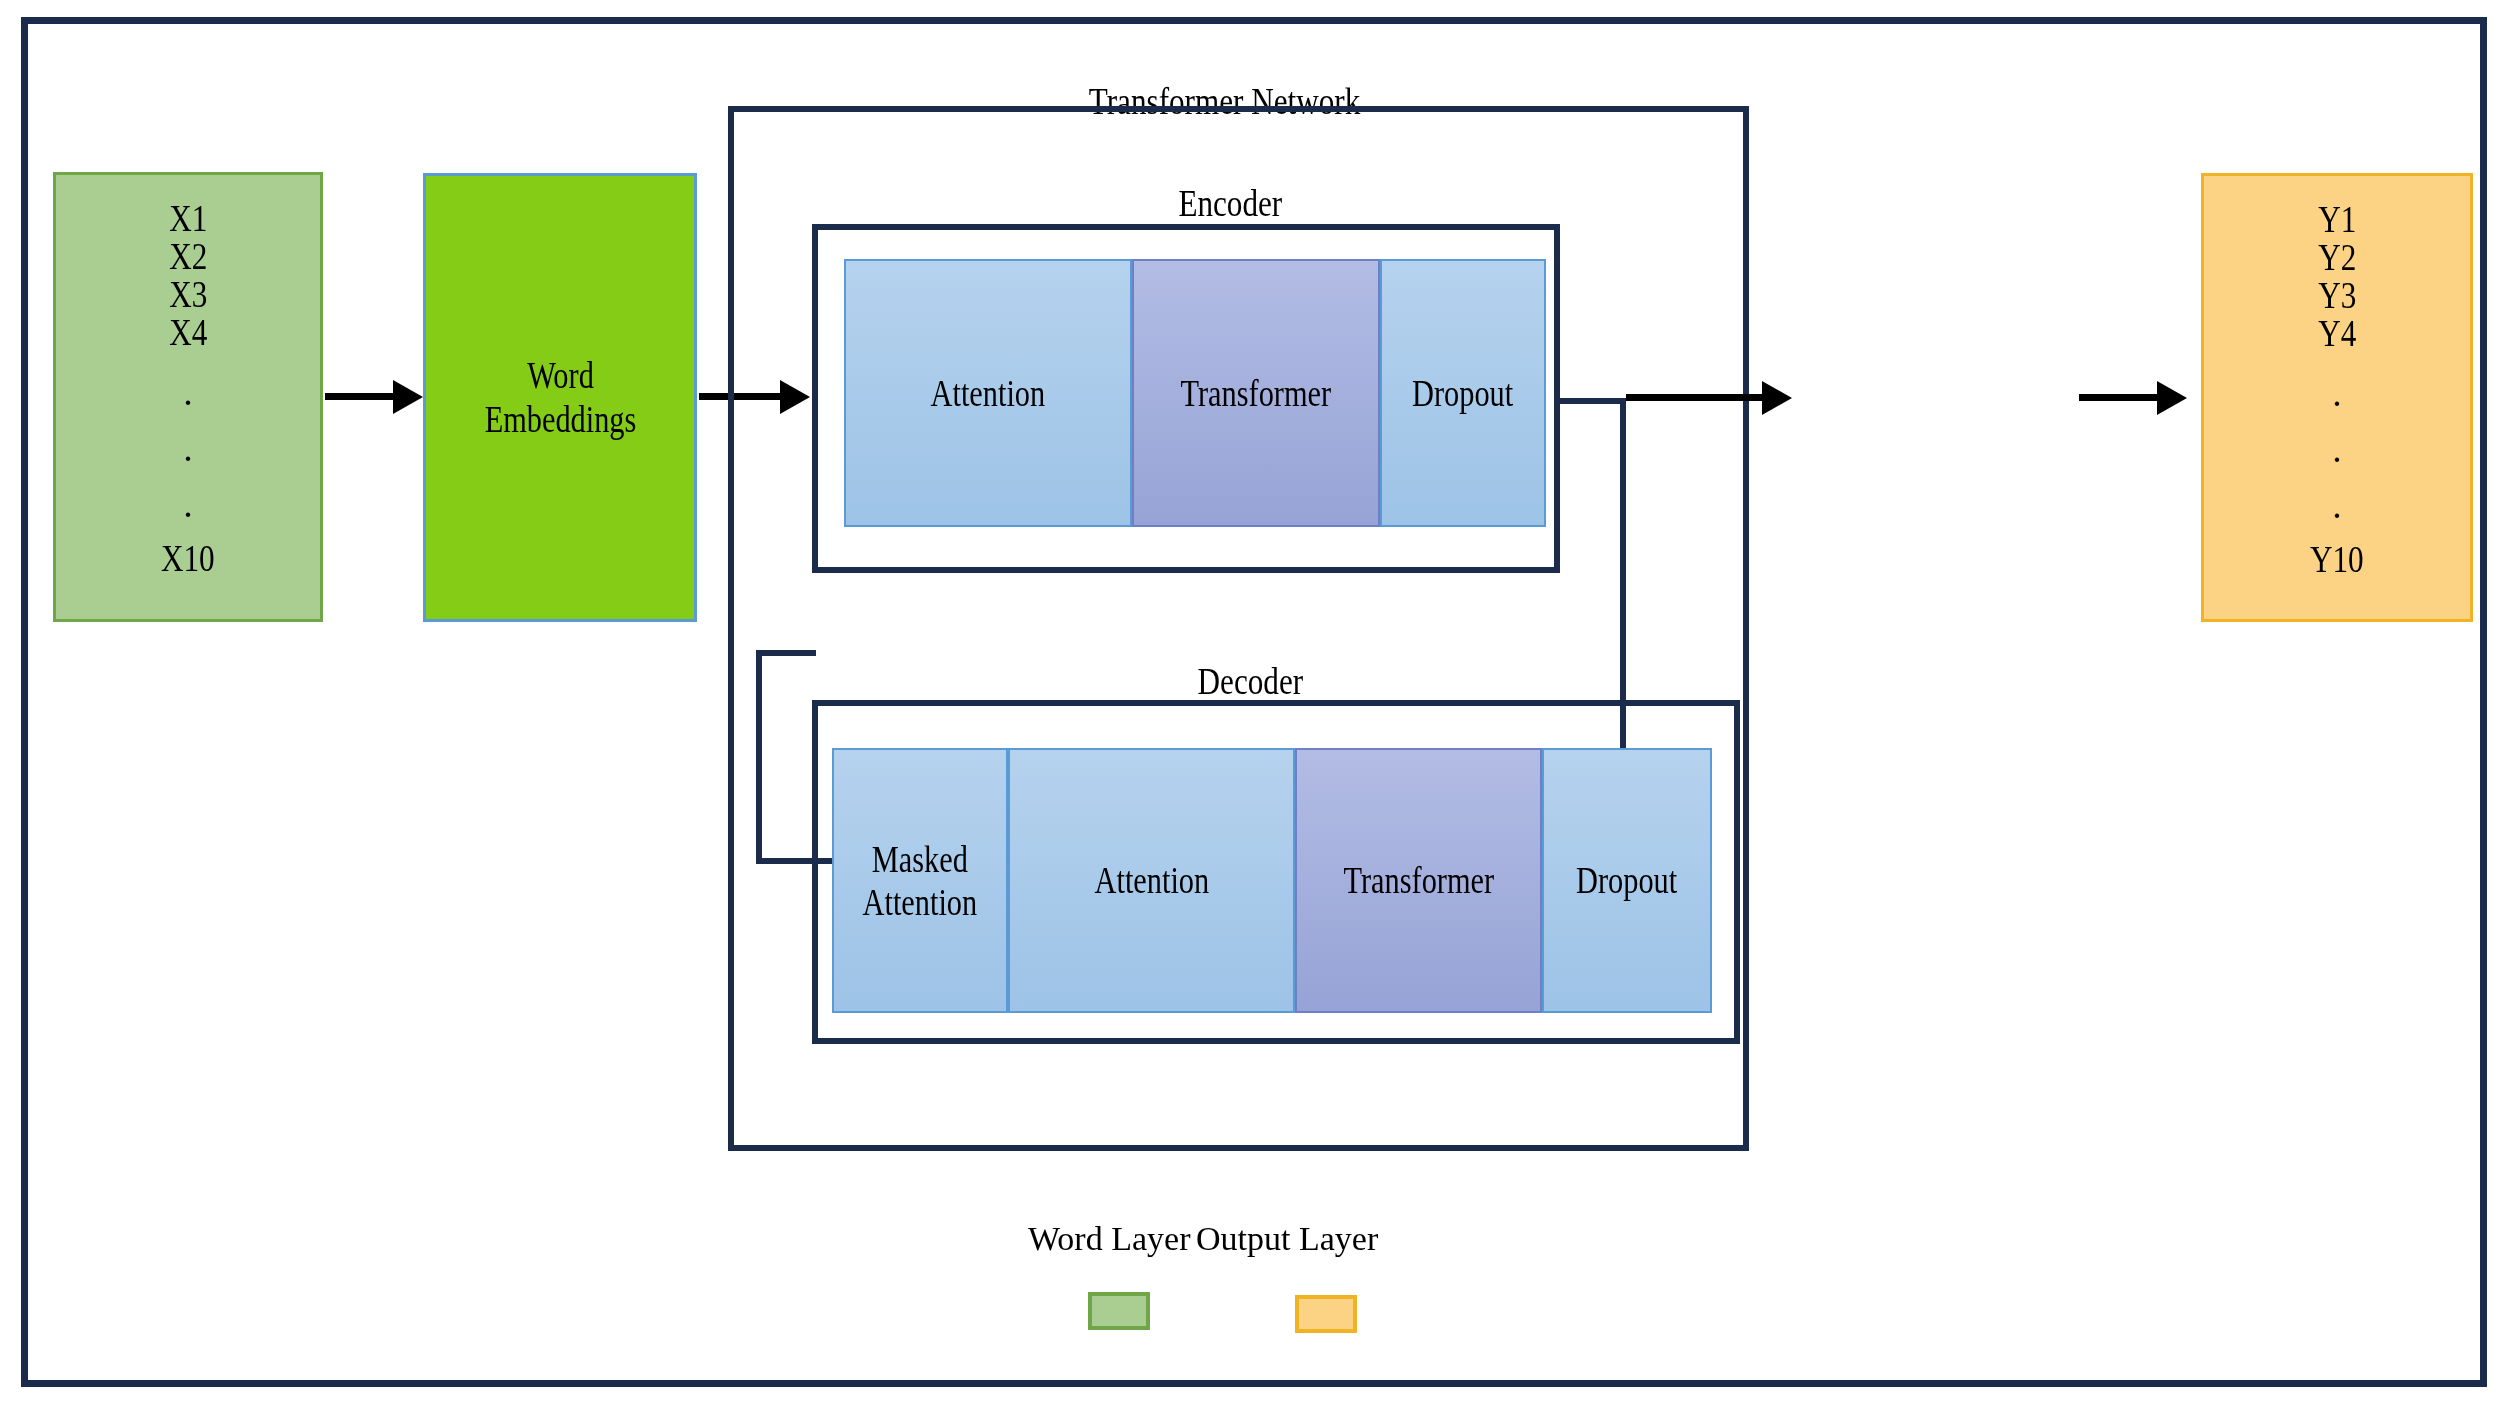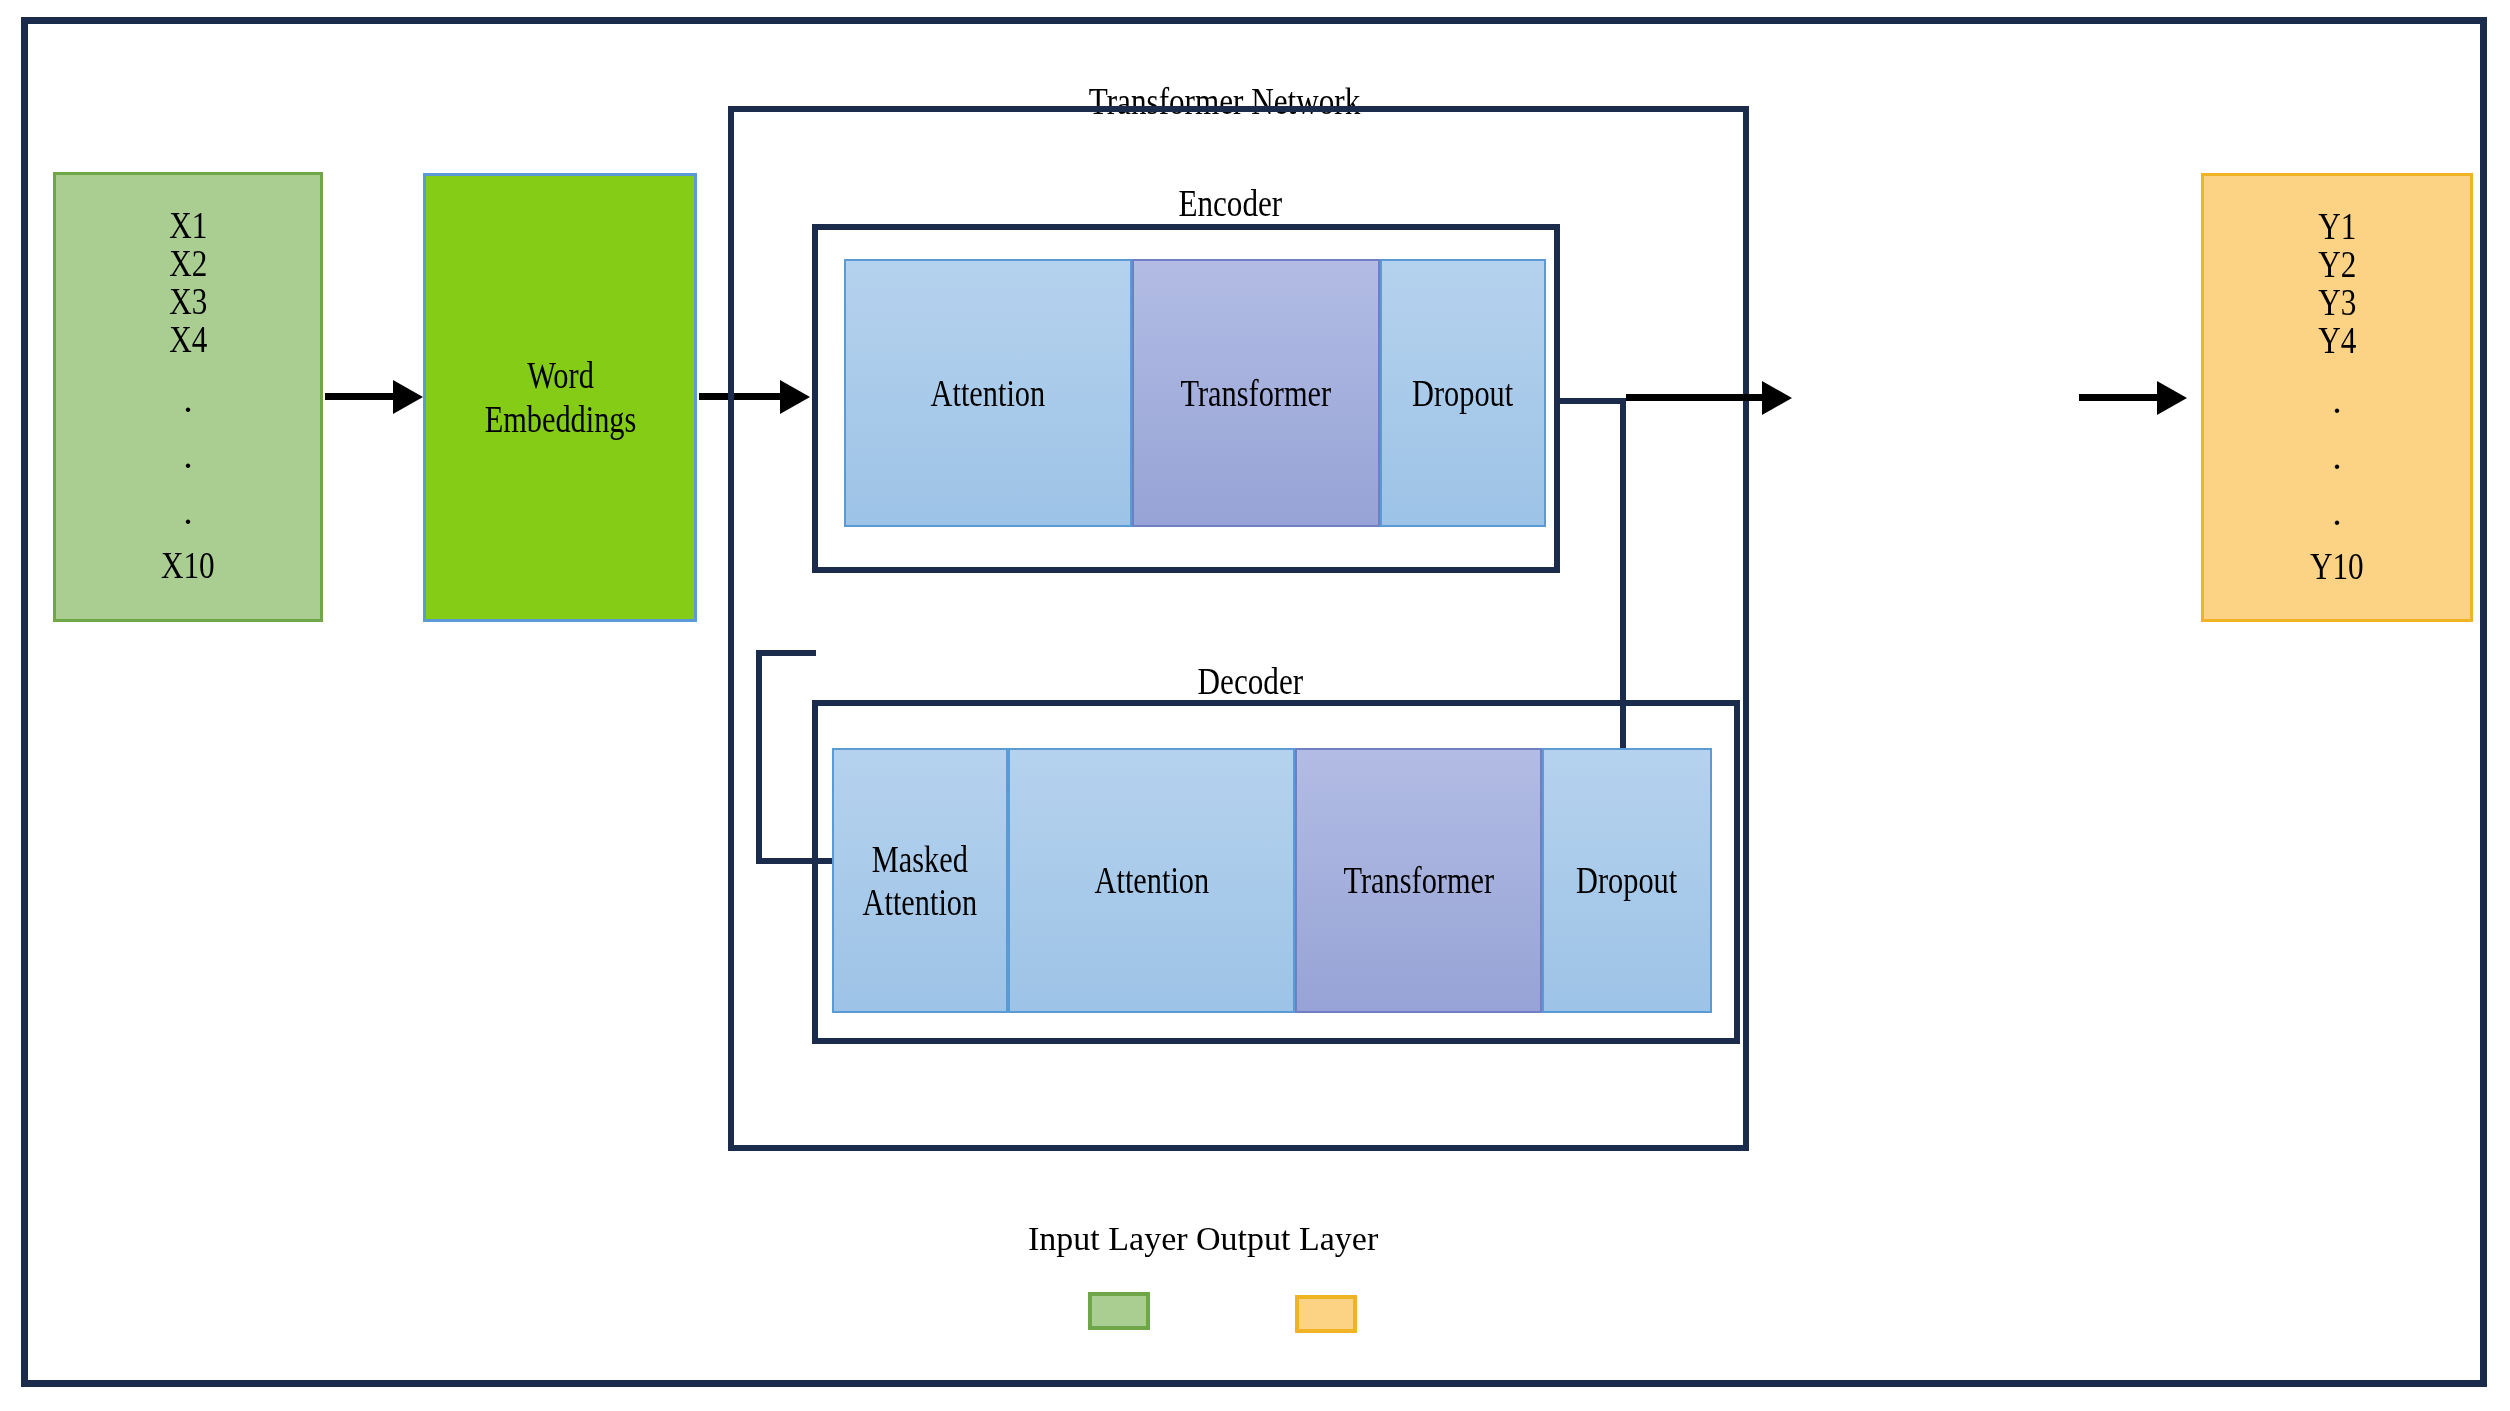--- a/index.html
+++ b/index.html
@@ -45,21 +45,21 @@
     white-space: pre-line;
     display: block;
   }
 
   
   .io-box {
     display: flex;
     flex-direction: column;
     align-items: center;
     justify-content: flex-start;
-    padding-top: 31px;
+    padding-top: 24px;
   }
   .io-item {
     font-size: 38px;
     color: #000;
     line-height: 1.0;
     transform: scaleX(0.82);
     display: block;
   }
   .io-dot {
     font-size: 38px;
@@ -229,21 +229,21 @@
     <span class="io-item">Y2</span>
     <span class="io-item">Y3</span>
     <span class="io-item">Y4</span>
     <span class="io-dot" style="margin-top:22px;">.</span>
     <span class="io-dot" style="margin-top:18px;">.</span>
     <span class="io-dot" style="margin-top:18px;">.</span>
     <span class="io-item" style="margin-top:16px;">Y10</span>
   </div>
 
   <div class="abs" style="left:1028px; top:1220px; width:220px; height:40px;">
-    <span class="legend-label">Input Layer</span>
+    <span class="legend-label">Word Layer</span>
   </div>
   <div class="abs legend-swatch input" style="left:1088px; top:1292px;"></div>
 
   <div class="abs" style="left:1196px; top:1220px; width:240px; height:40px;">
     <span class="legend-label">Output Layer</span>
   </div>
   <div class="abs legend-swatch output" style="left:1295px; top:1295px;"></div>
 
 </div>
 

